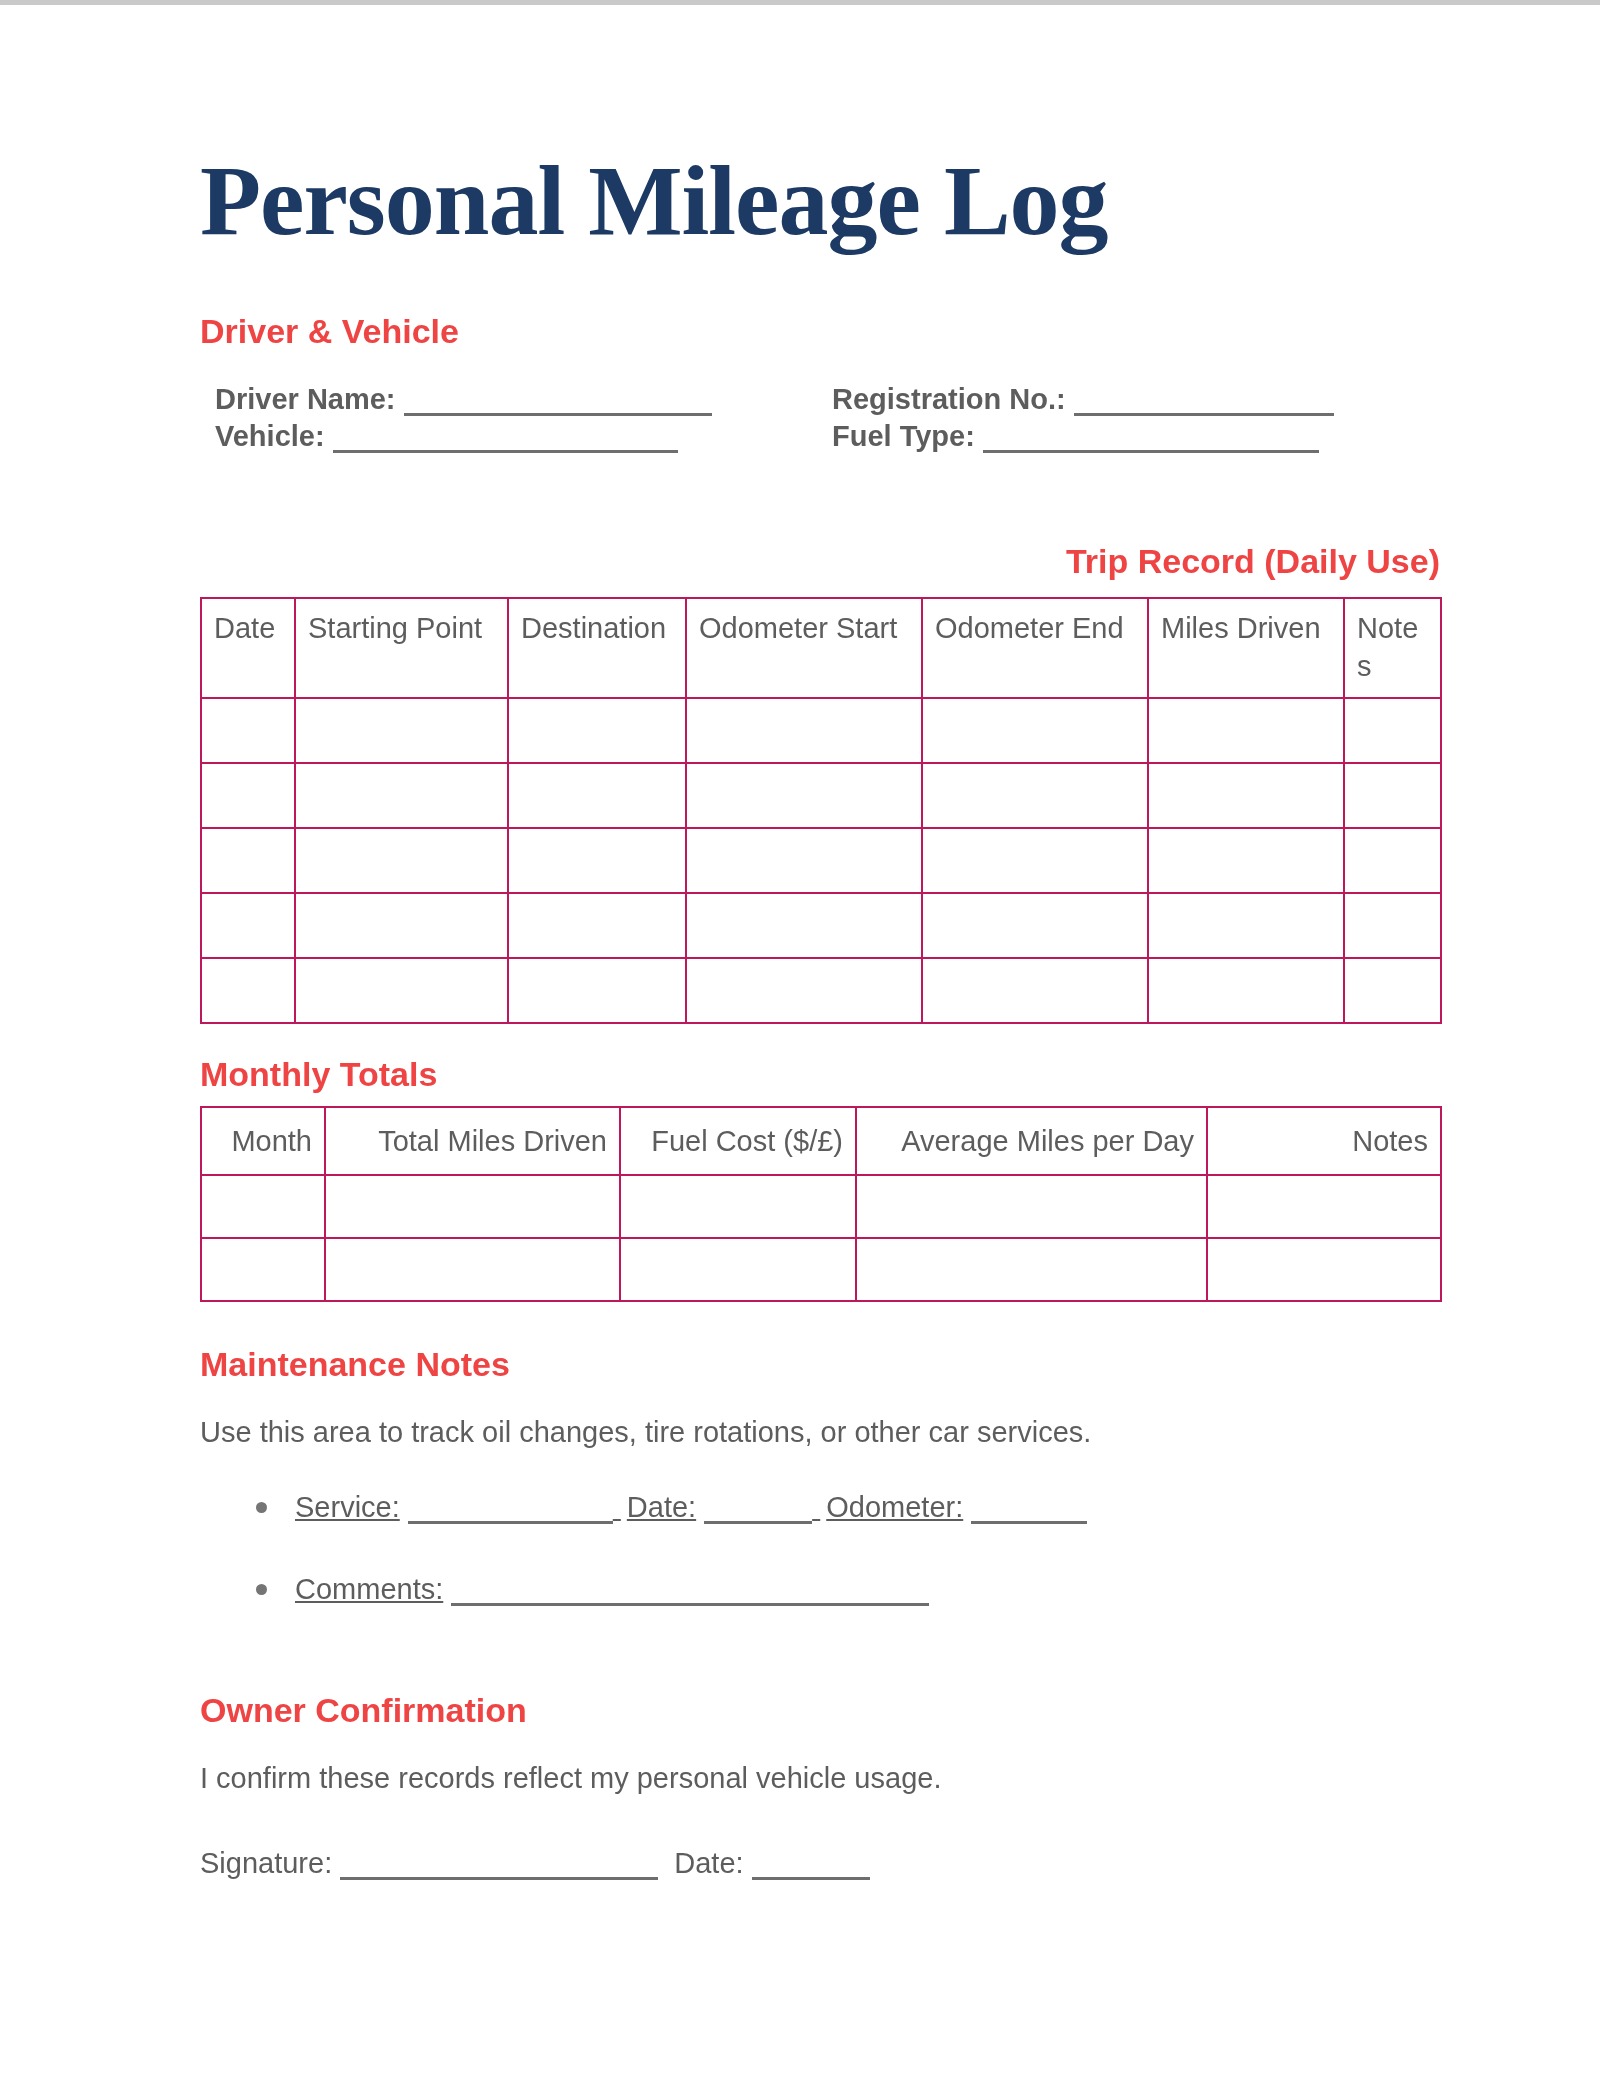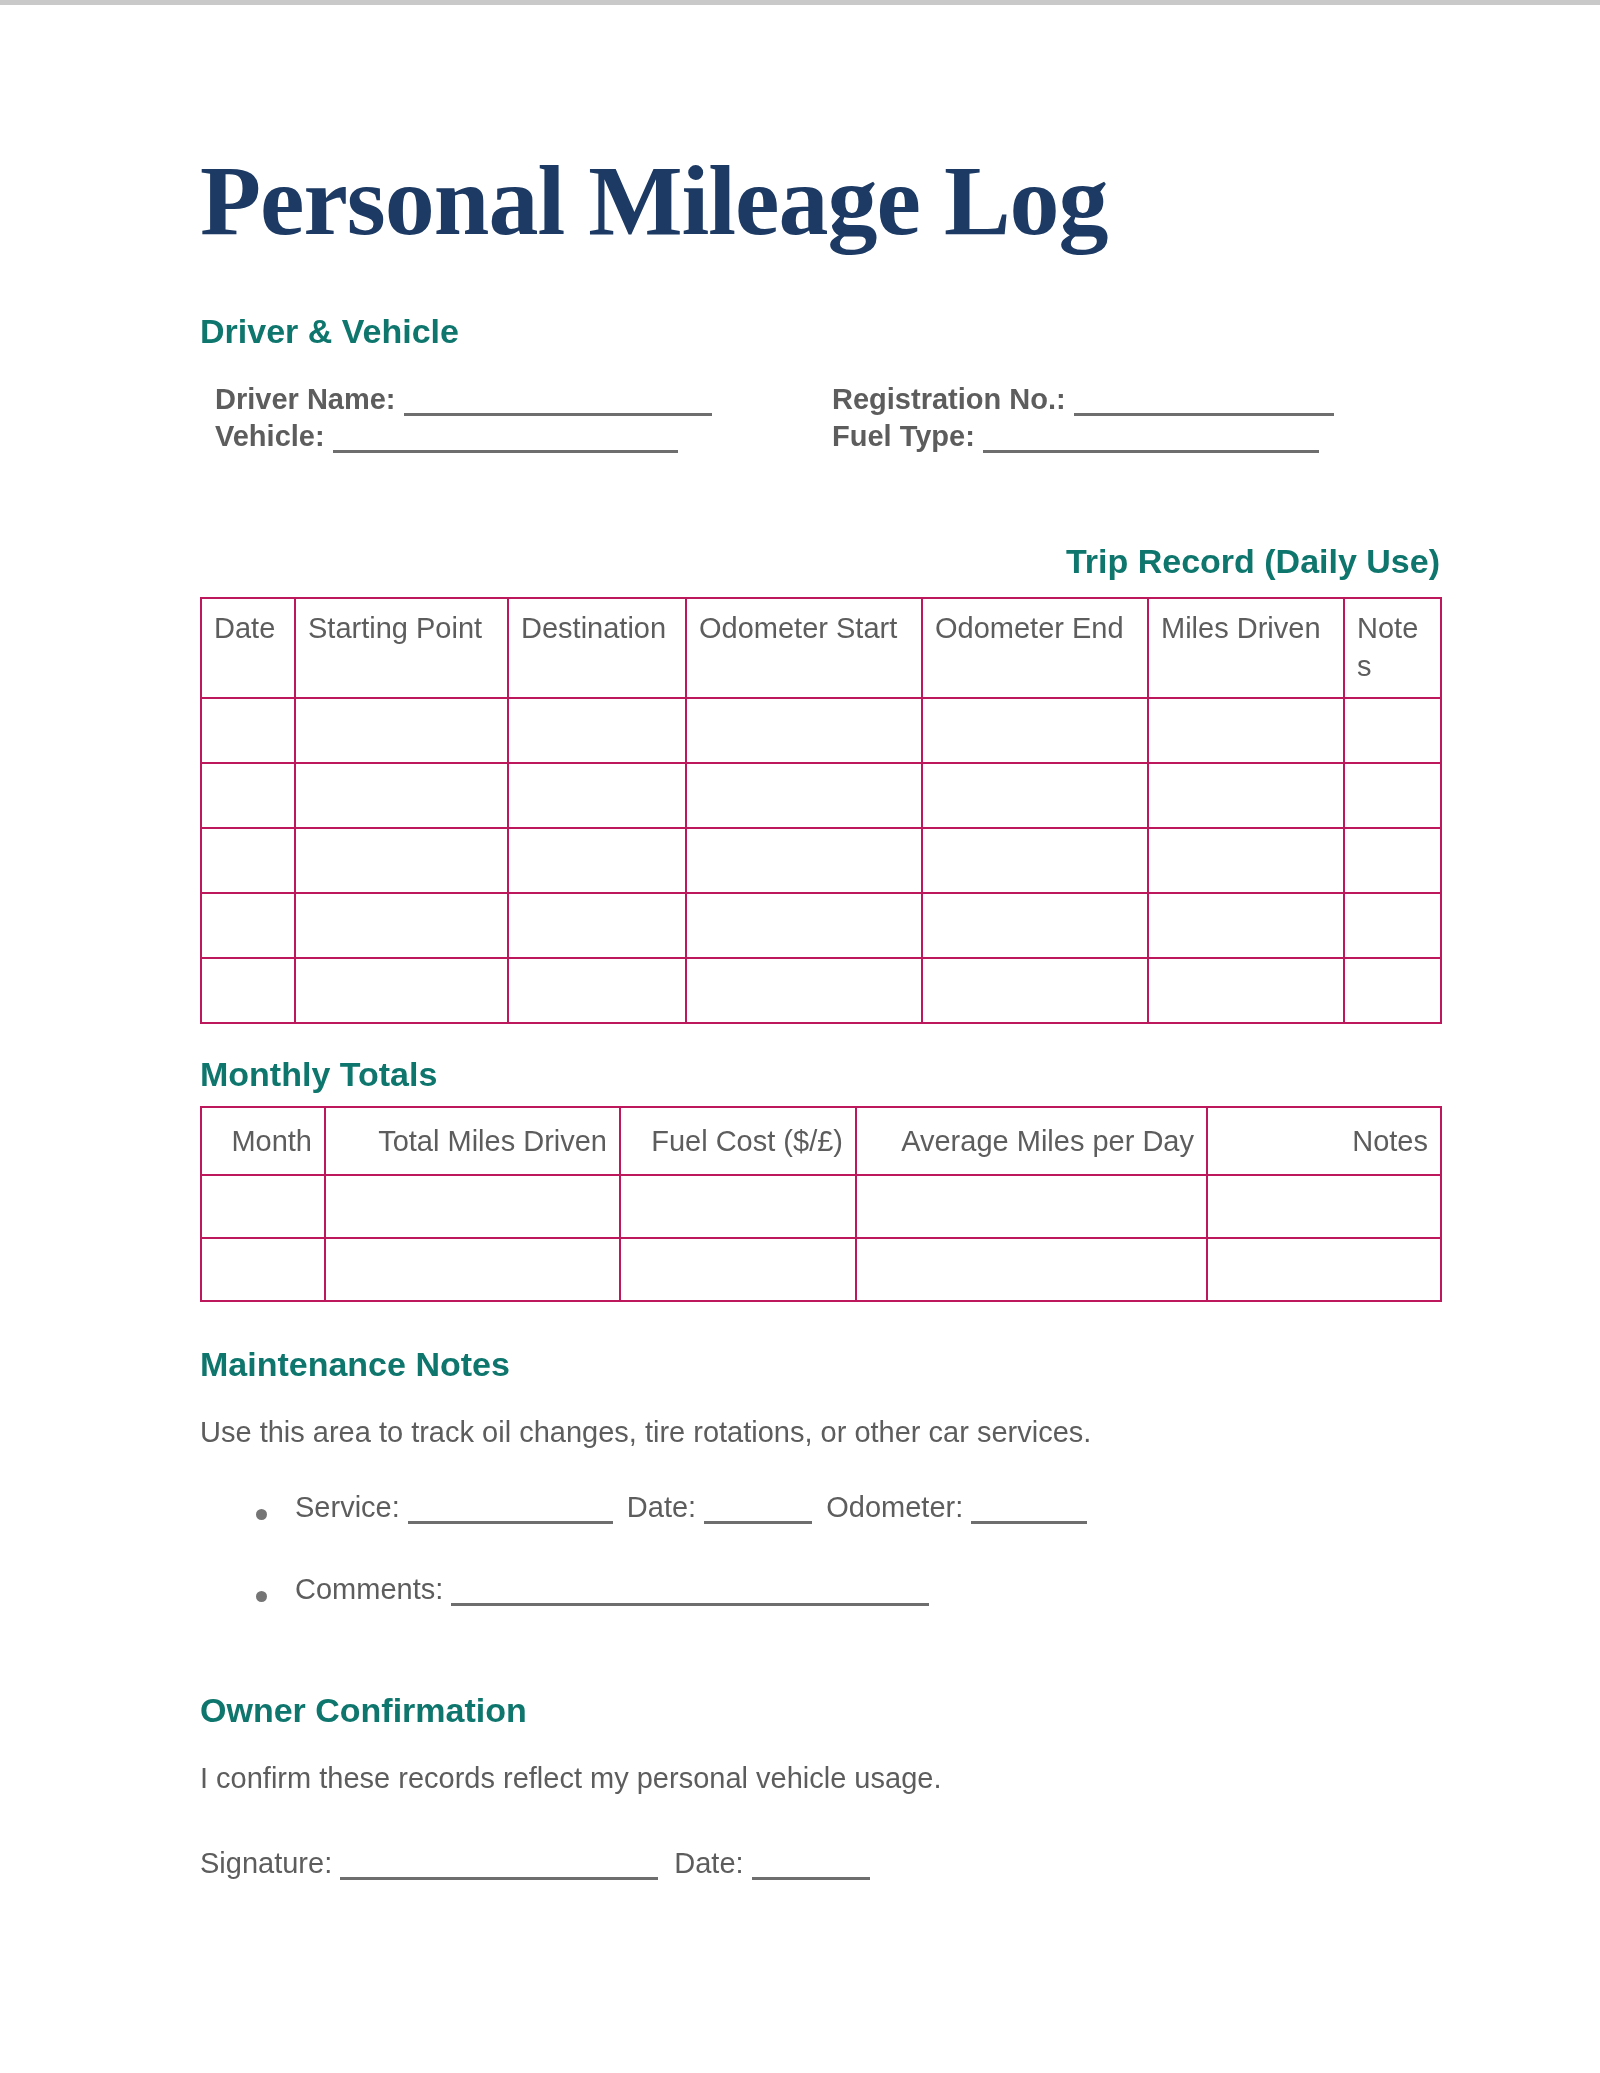--- a/index.html
+++ b/index.html
@@ -29,21 +29,21 @@
     font-weight: 700;
     font-size: 100px;
     line-height: 1.05;
     color: #1c3a63;
     letter-spacing: -1px;
     white-space: nowrap;
   }
   h2.section-heading {
     font-size: 34px;
     font-weight: 700;
-    color: #0f766e;
+    color: #ef4444;
     line-height: 40px;
   }
   .h2-driver   { margin-top: 58px; }
   .h2-trip     { margin-top: 86px; text-align: right; }
   .h2-monthly  { margin-top: 30px; }
   .h2-maint    { margin-top: 42px; }
   .h2-owner    { margin-top: 82px; }
 
   .body-text {
     font-size: 29px;
@@ -86,21 +86,22 @@
   }
   .trip-table th    { vertical-align: top; height: 100px; }
   .trip-table td    { height: 65px; }
   .monthly-table th { vertical-align: middle; height: 68px; text-align: right; }
   .monthly-table td { height: 63px; }
 
   .desc { margin-top: 30px; }
 
   .bullet {
     display: flex;
-    align-items: center;
+    align-items: flex-start;
+    text-decoration: underline;
   }
   .bullet-1 { margin-top: 38px; }
   .bullet-2 { margin-top: 45px; }
   .bullet-dot {
     flex: 0 0 auto;
     width: 11px; height: 11px;
     border-radius: 50%;
     background: #757575;
     margin-left: 56px;
     margin-right: 28px;

